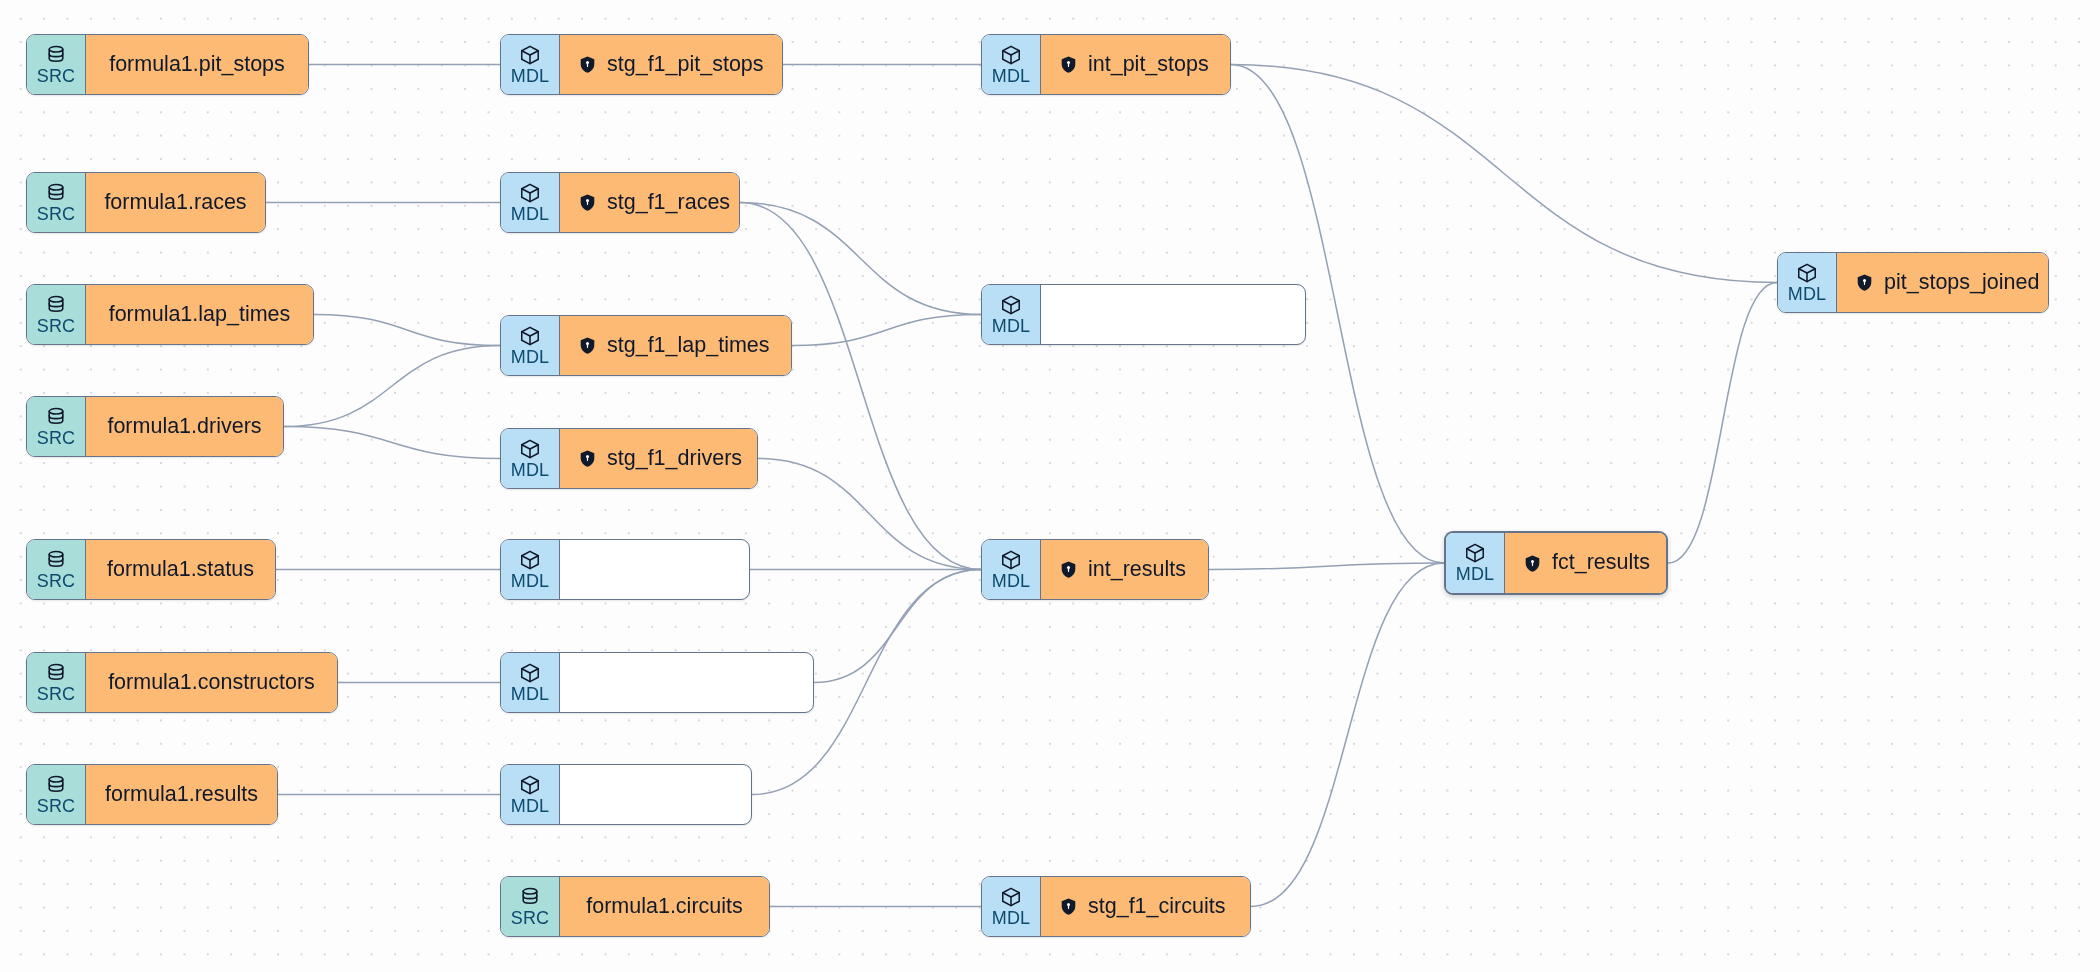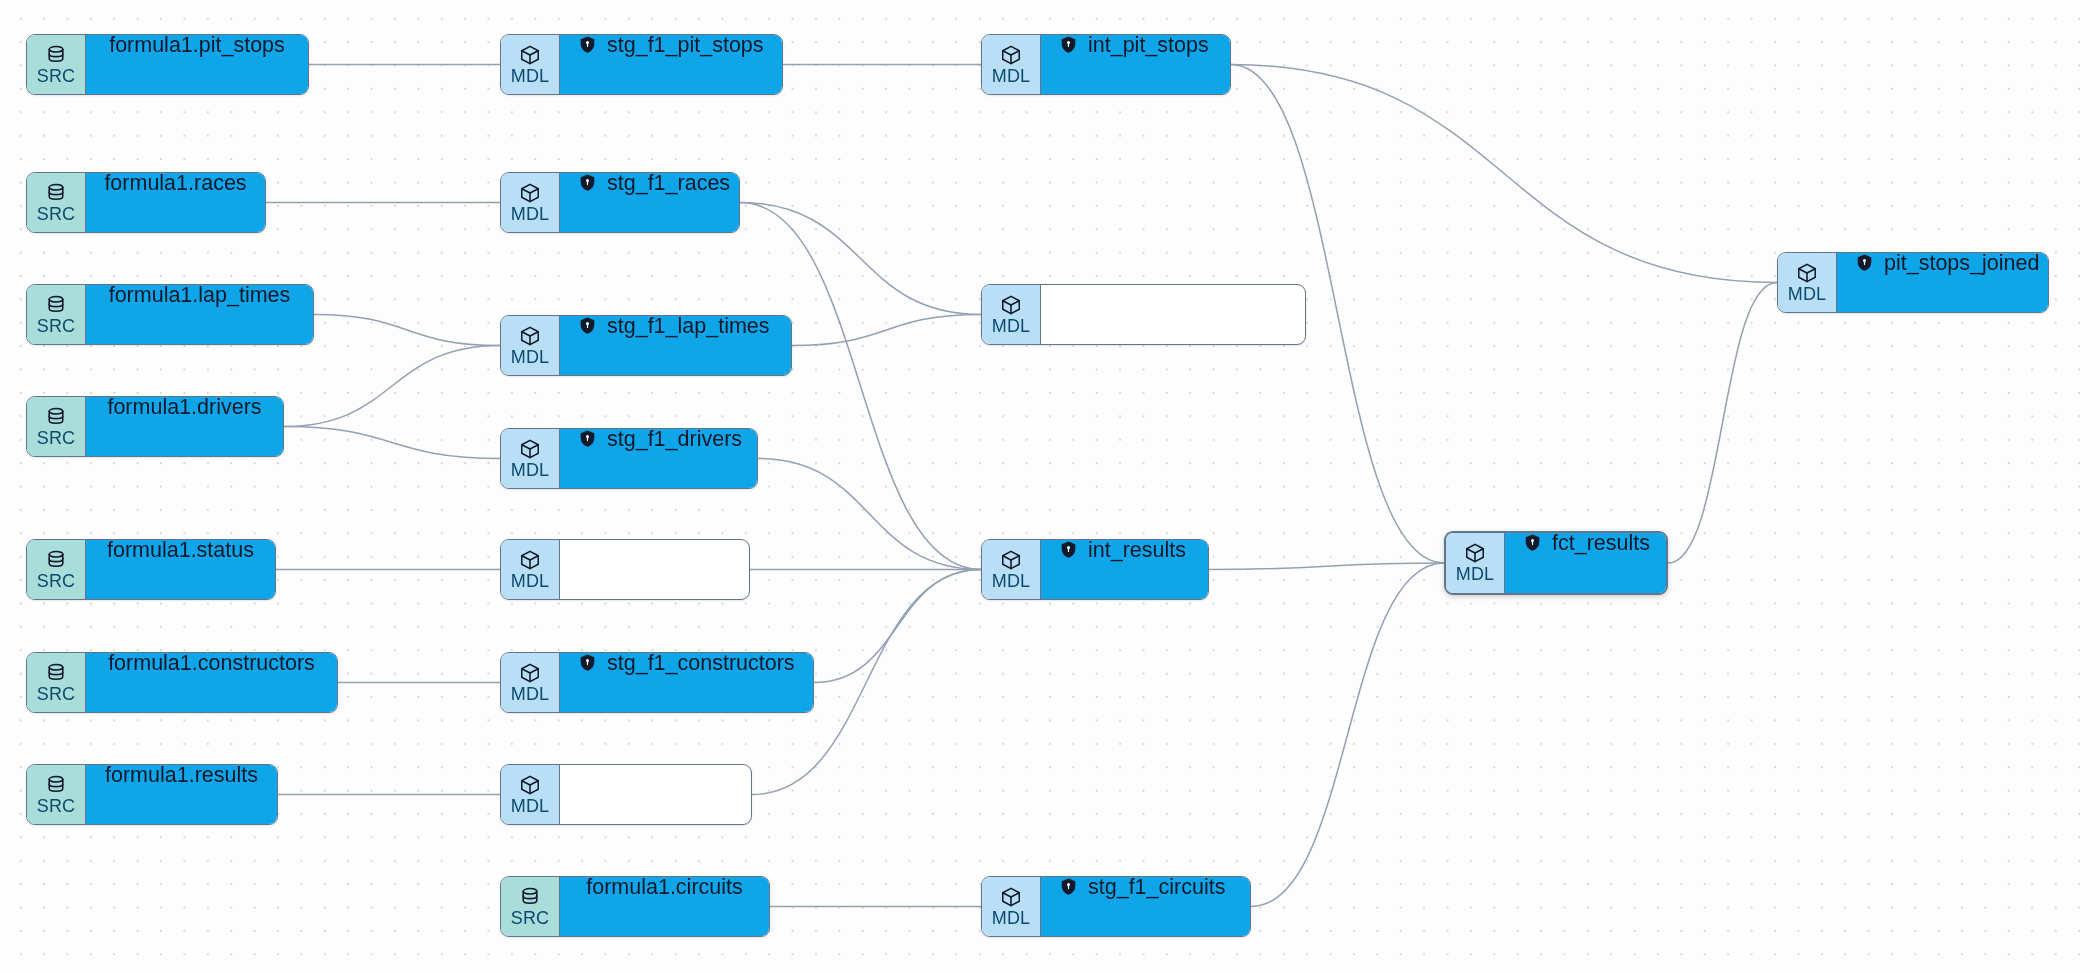--- a/index.html
+++ b/index.html
@@ -71,24 +71,24 @@
     font-size: 18px;
     line-height: 1;
     color: #0c4a6e;
     letter-spacing: 0.1px;
     font-family: "Liberation Sans", sans-serif;
   }
 
   .node-body {
     flex: 1 1 auto;
     display: flex;
-    align-items: flex-start;
+    align-items: center;
     gap: 10px;
     padding: 0 16px 0 18px;
-    background: #0ea5e9;
+    background: #fdba74;
     white-space: nowrap;
   }
 
   .node-body.centered { justify-content: center; padding: 0 18px; }
 
   .shield-icon {
     flex: 0 0 auto;
     line-height: 0;
     display: block;
   }
@@ -317,28 +317,20 @@
       </div>
       <div class="node" style="left: 500px; top: 652px; width: 314px; height: 61px;">
         <div class="badge badge-mdl">
           <span class="badge-icon"><svg width="22" height="22" viewBox="0 0 24 24" fill="none" stroke="#10192b" stroke-width="1.7" stroke-linejoin="round" stroke-linecap="round">
               <path d="M12 2.6 21 7.3v9.4L12 21.4 3 16.7V7.3Z"></path>
               <path d="M3 7.3 12 12l9-4.7"></path>
               <path d="M12 12v9.4"></path>
             </svg></span>
           <span class="badge-label">MDL</span>
         </div>
-        <div class="node-body">
-          <span class="shield-icon"><svg width="19" height="19" viewBox="0 0 24 24">
-              <path d="M12 1.8 3.4 5.3v6.0c0 5.3 3.6 9.7 8.6 11.0 5-1.3 8.6-5.7 8.6-11.0v-6.0Z" fill="#101a2b"></path>
-              <circle cx="12" cy="9.6" r="1.9" fill="#ffffff"></circle>
-              <path d="M11.1 10.6h1.8l-0.3 4.4h-1.2Z" fill="#ffffff"></path>
-            </svg></span>
-          <span class="node-label">stg_f1_constructors</span>
-        </div>
       </div>
       <div class="node" style="left: 500px; top: 764px; width: 252px; height: 61px;">
         <div class="badge badge-mdl">
           <span class="badge-icon"><svg width="22" height="22" viewBox="0 0 24 24" fill="none" stroke="#10192b" stroke-width="1.7" stroke-linejoin="round" stroke-linecap="round">
               <path d="M12 2.6 21 7.3v9.4L12 21.4 3 16.7V7.3Z"></path>
               <path d="M3 7.3 12 12l9-4.7"></path>
               <path d="M12 12v9.4"></path>
             </svg></span>
           <span class="badge-label">MDL</span>
         </div>

